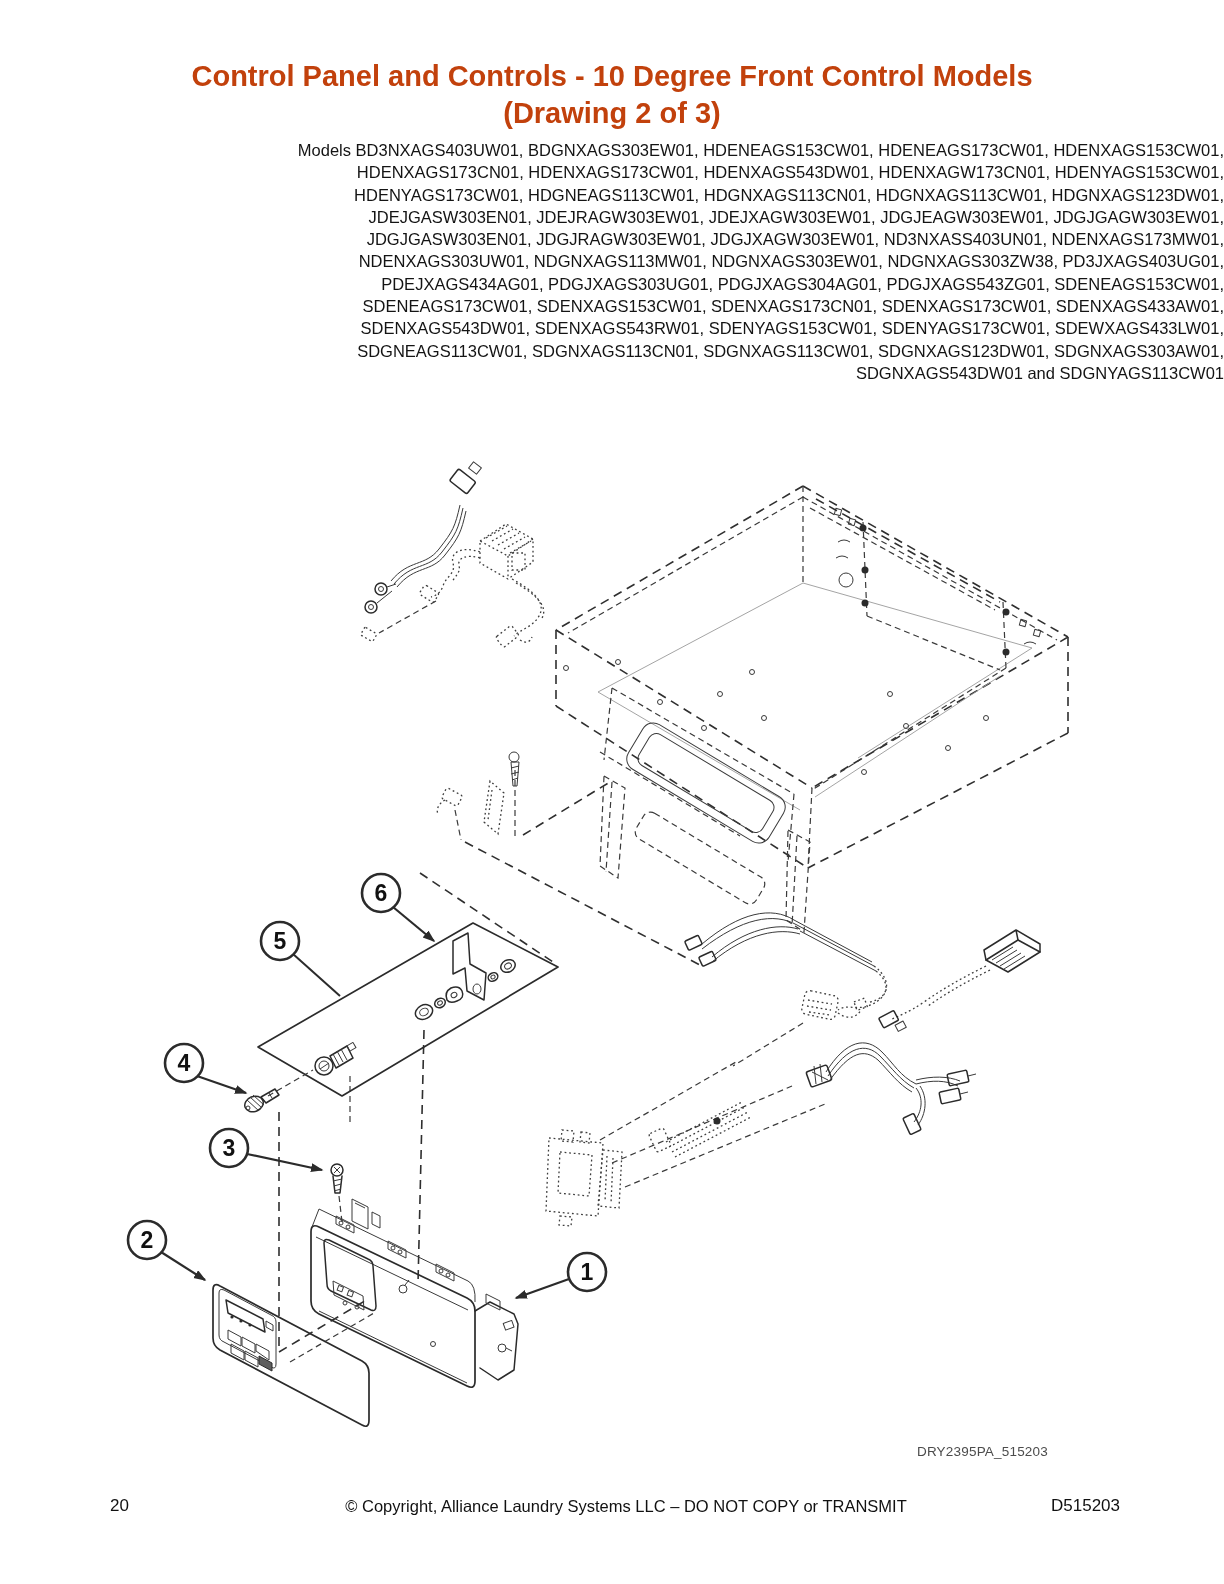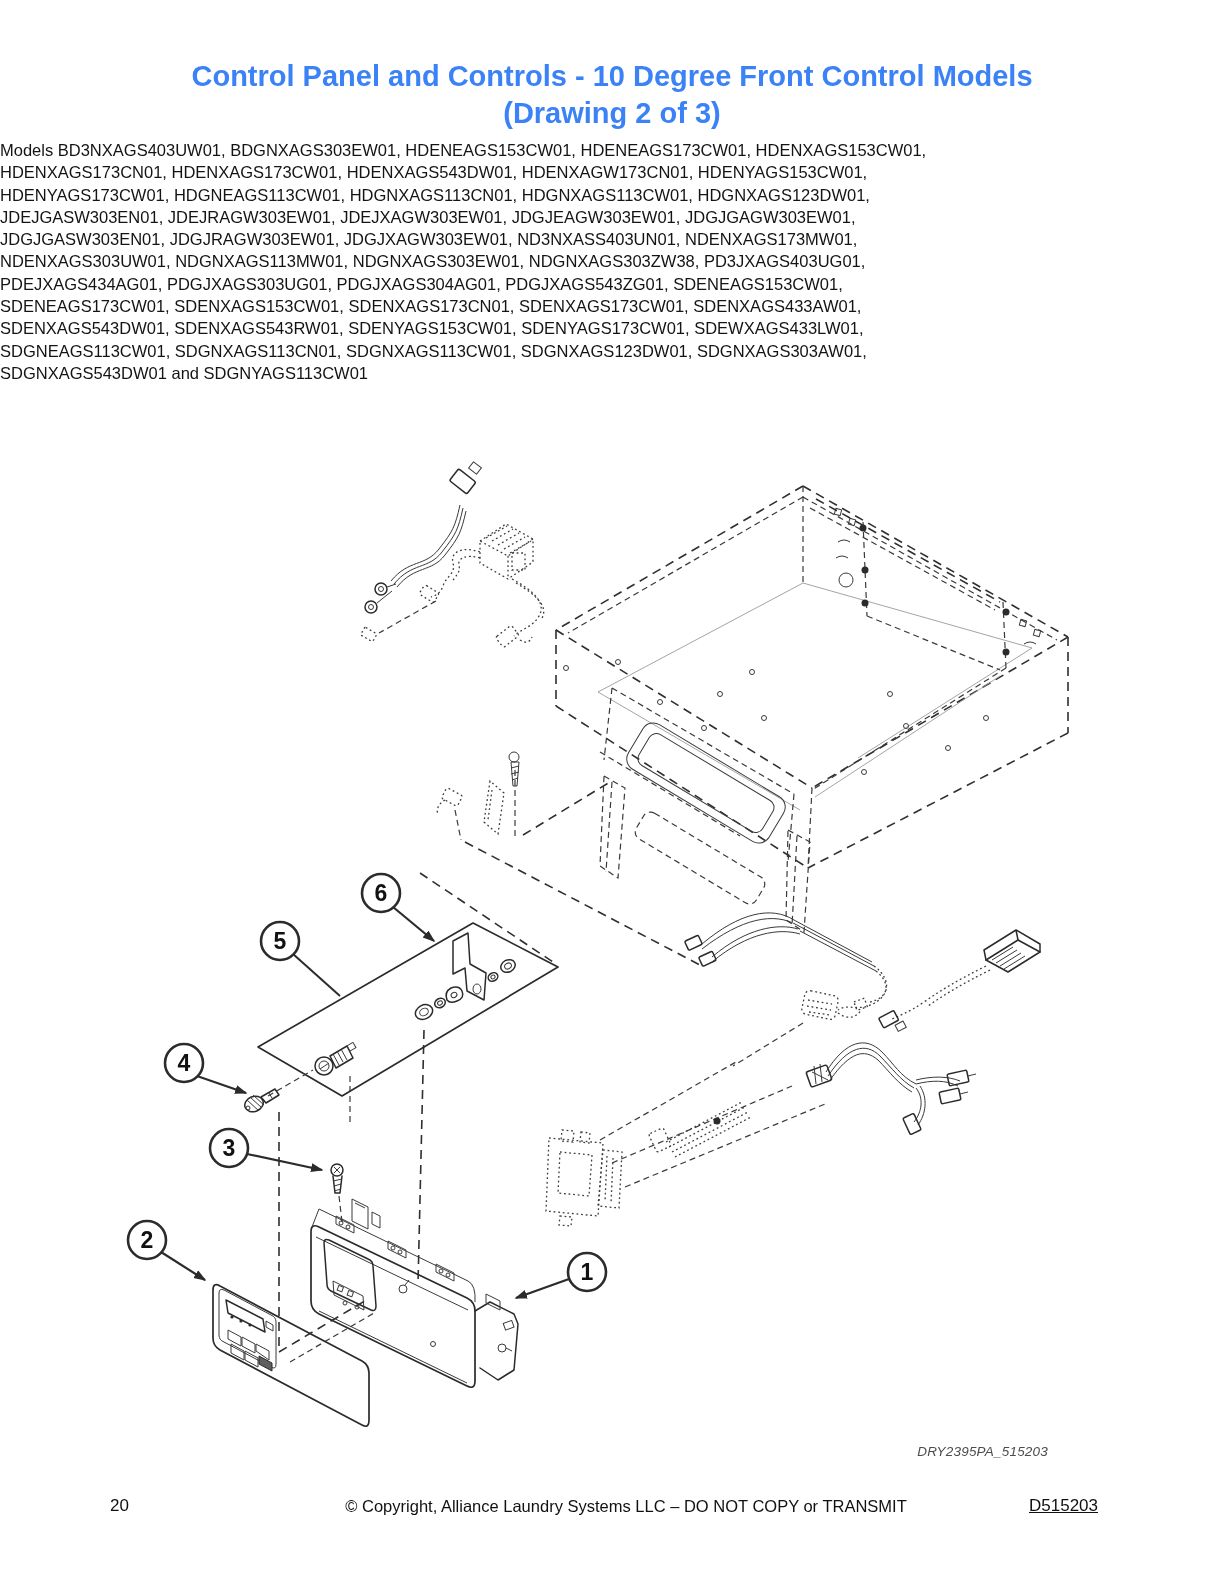--- a/index.html
+++ b/index.html
@@ -3,36 +3,35 @@
 <meta charset="utf-8">
 <style>
   html,body{margin:0;padding:0;background:#e8e8e8;}
   .page{
     position:relative;width:1224px;height:1584px;margin:0 auto;
     background:#ffffff;overflow:hidden;
     font-family:"Liberation Sans",sans-serif;color:#111;
   }
   .doc-title{
     margin-top:58px;text-align:center;font-weight:bold;
-    font-size:29px;line-height:37px;color:#3b82f6;
+    font-size:29px;line-height:37px;color:#c2410c;
   }
   .model-list{
-    margin-top:7px;text-align:left;font-size:16.5px;line-height:22.3px;
+    margin-top:7px;text-align:right;font-size:16.5px;line-height:22.3px;
     color:#141414;
   }
   .diagram-layer{position:absolute;left:0;top:0;width:1224px;height:1584px;}
   .figure-code{
     position:absolute;top:1444px;right:176px;font-size:13.5px;color:#4c4c4c;
     letter-spacing:.2px;
-    font-style:italic;
   }
   .footer{position:absolute;left:0;top:1496px;width:100%;font-size:17px;color:#111;}
   .footer .page-num{position:absolute;left:110px;top:0;}
   .footer .copyright{position:absolute;left:0;width:100%;text-align:center;top:1px;font-size:16.5px;margin-left:14px;}
-  .footer .doc-num{position:absolute;right:126px;top:0;text-decoration:underline;}
+  .footer .doc-num{position:absolute;right:104px;top:0;}
 
   
   .ln{stroke:#2b2b2b;fill:none;stroke-width:1.5;stroke-linecap:round;stroke-linejoin:round;}
   .lnw{stroke:#2b2b2b;fill:none;stroke-width:1.7;stroke-linejoin:round;}
   .thin{stroke:#3a3a3a;fill:none;stroke-width:1;stroke-linejoin:round;}
   .gray{stroke:#9a9a9a;fill:none;stroke-width:.9;}
   .dash{stroke:#2f2f2f;fill:none;stroke-width:1.6;stroke-dasharray:9 6;}
   .dashS{stroke:#3a3a3a;fill:none;stroke-width:1.2;stroke-dasharray:6 4;}
   .dot{stroke:#3d3d3d;fill:none;stroke-width:1.3;stroke-dasharray:1.8 2.8;}
   .fillb{fill:#2b2b2b;stroke:none;}

